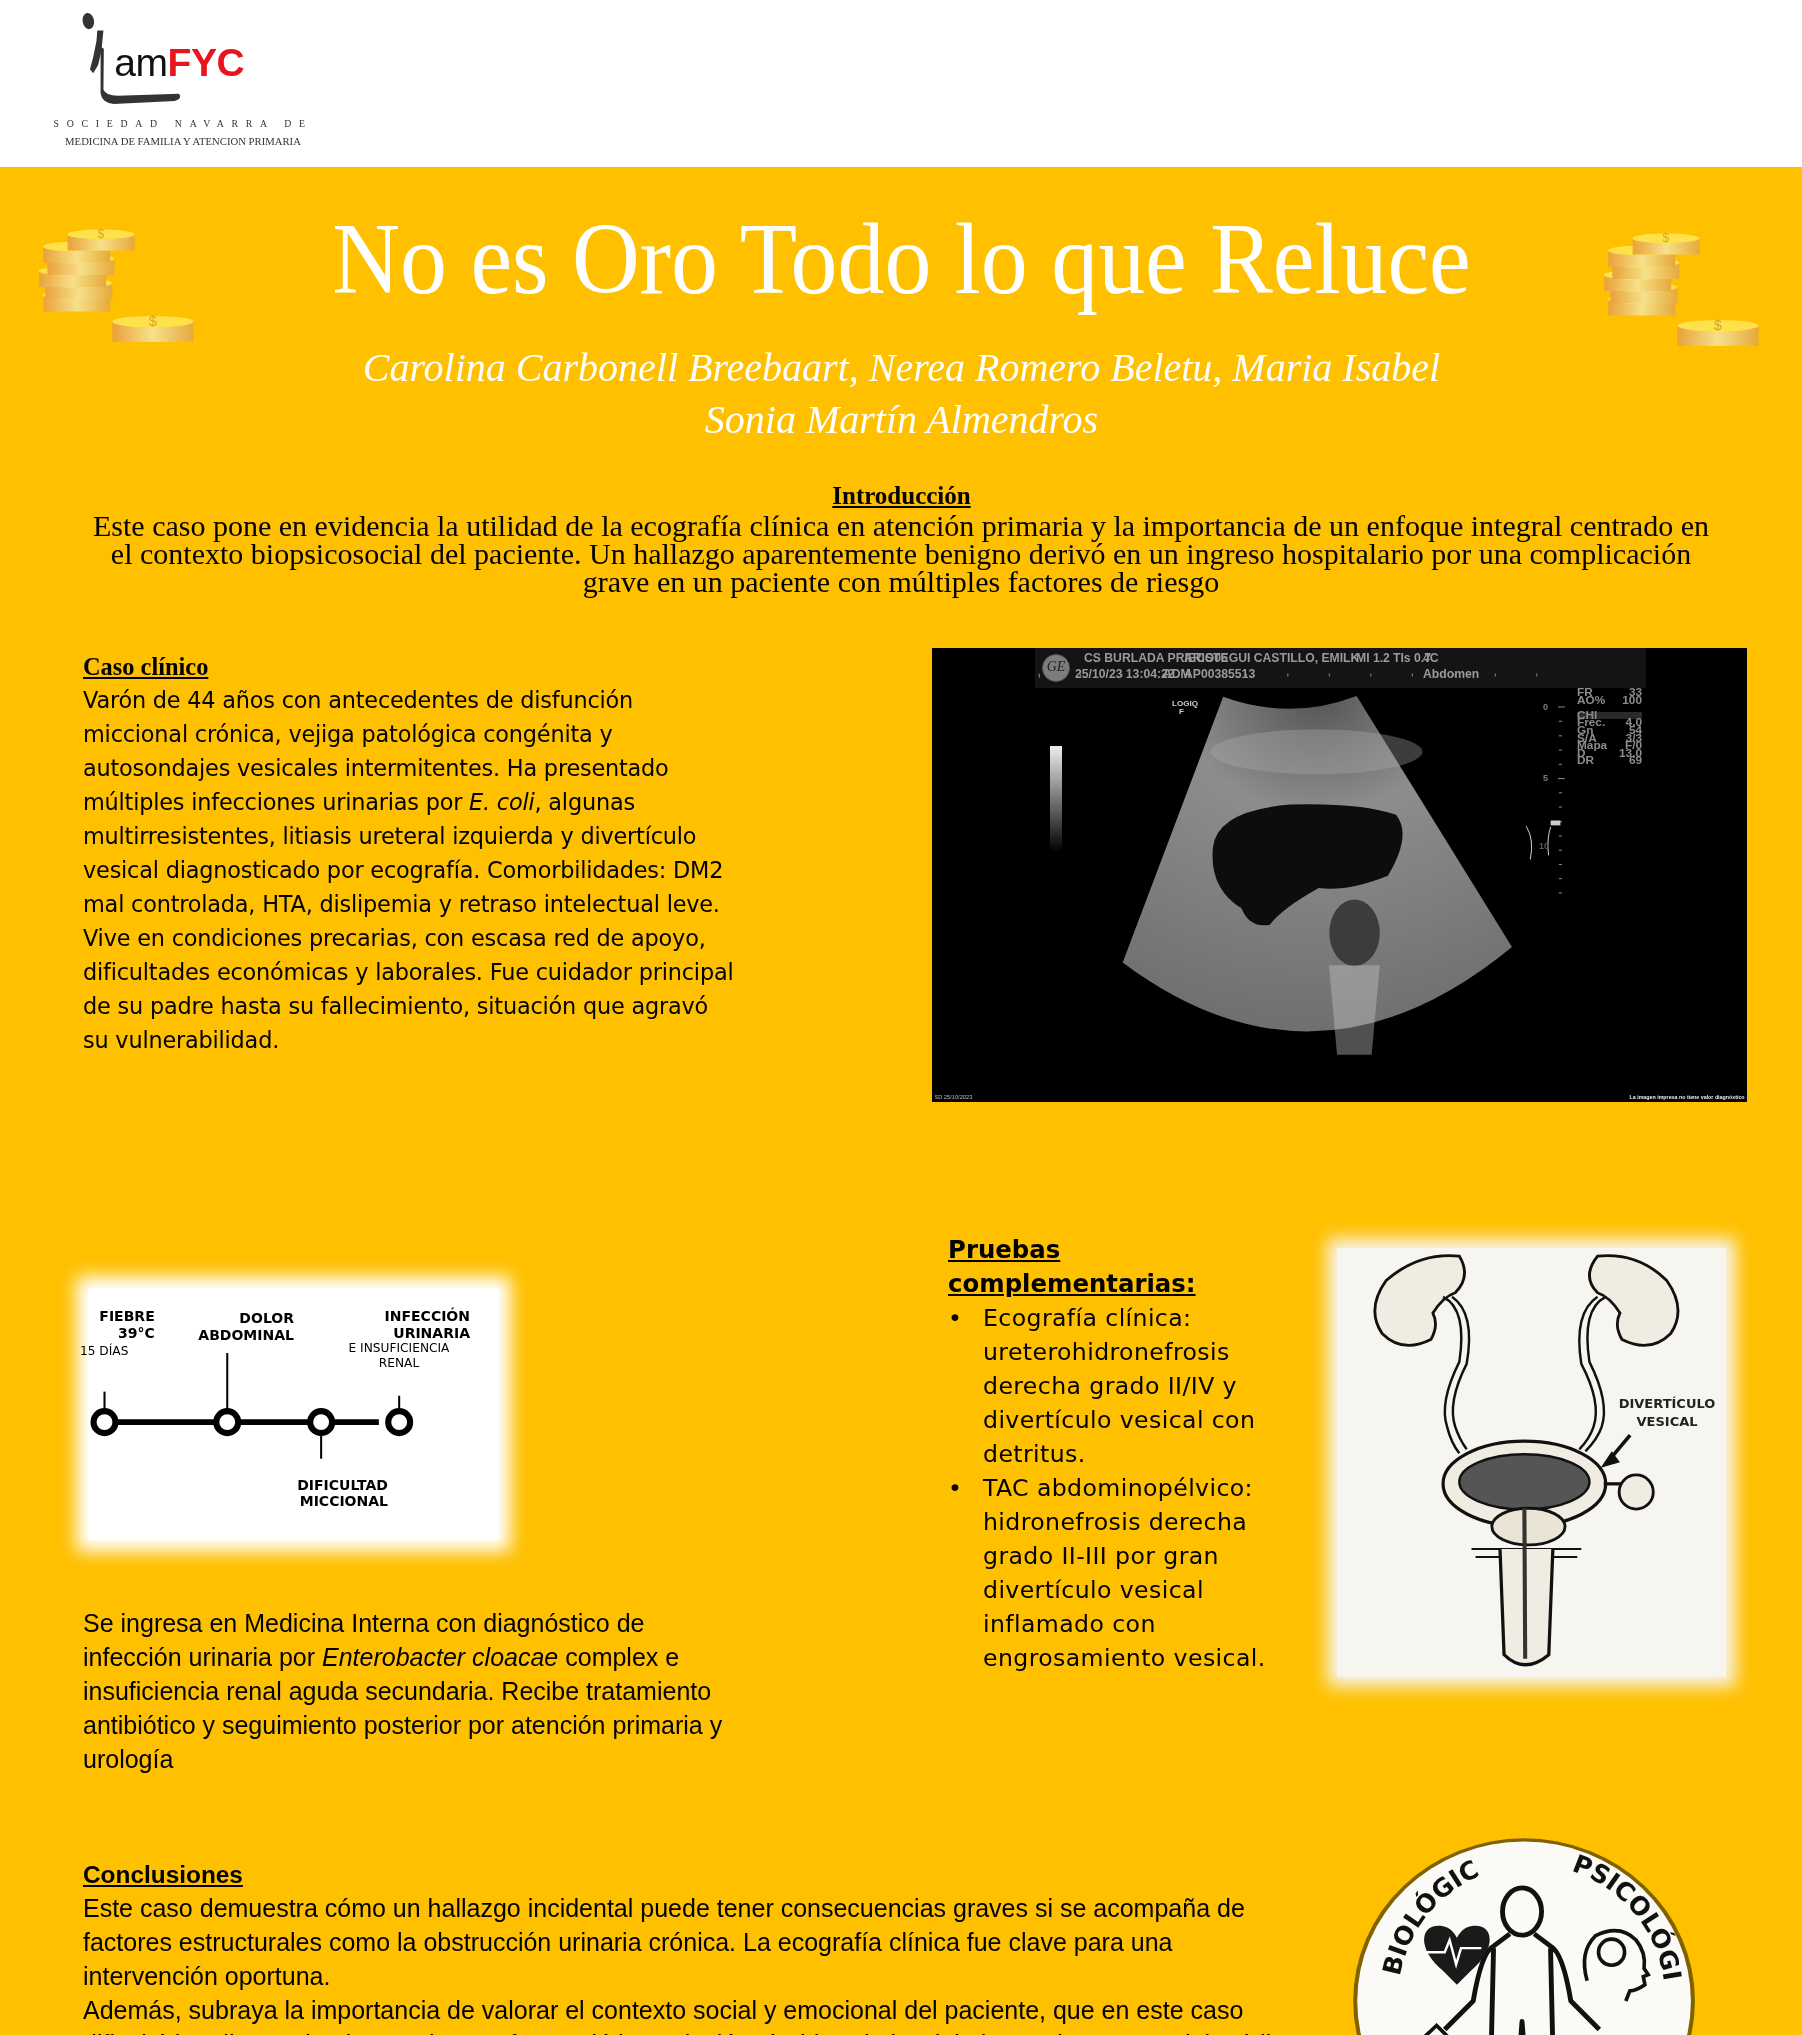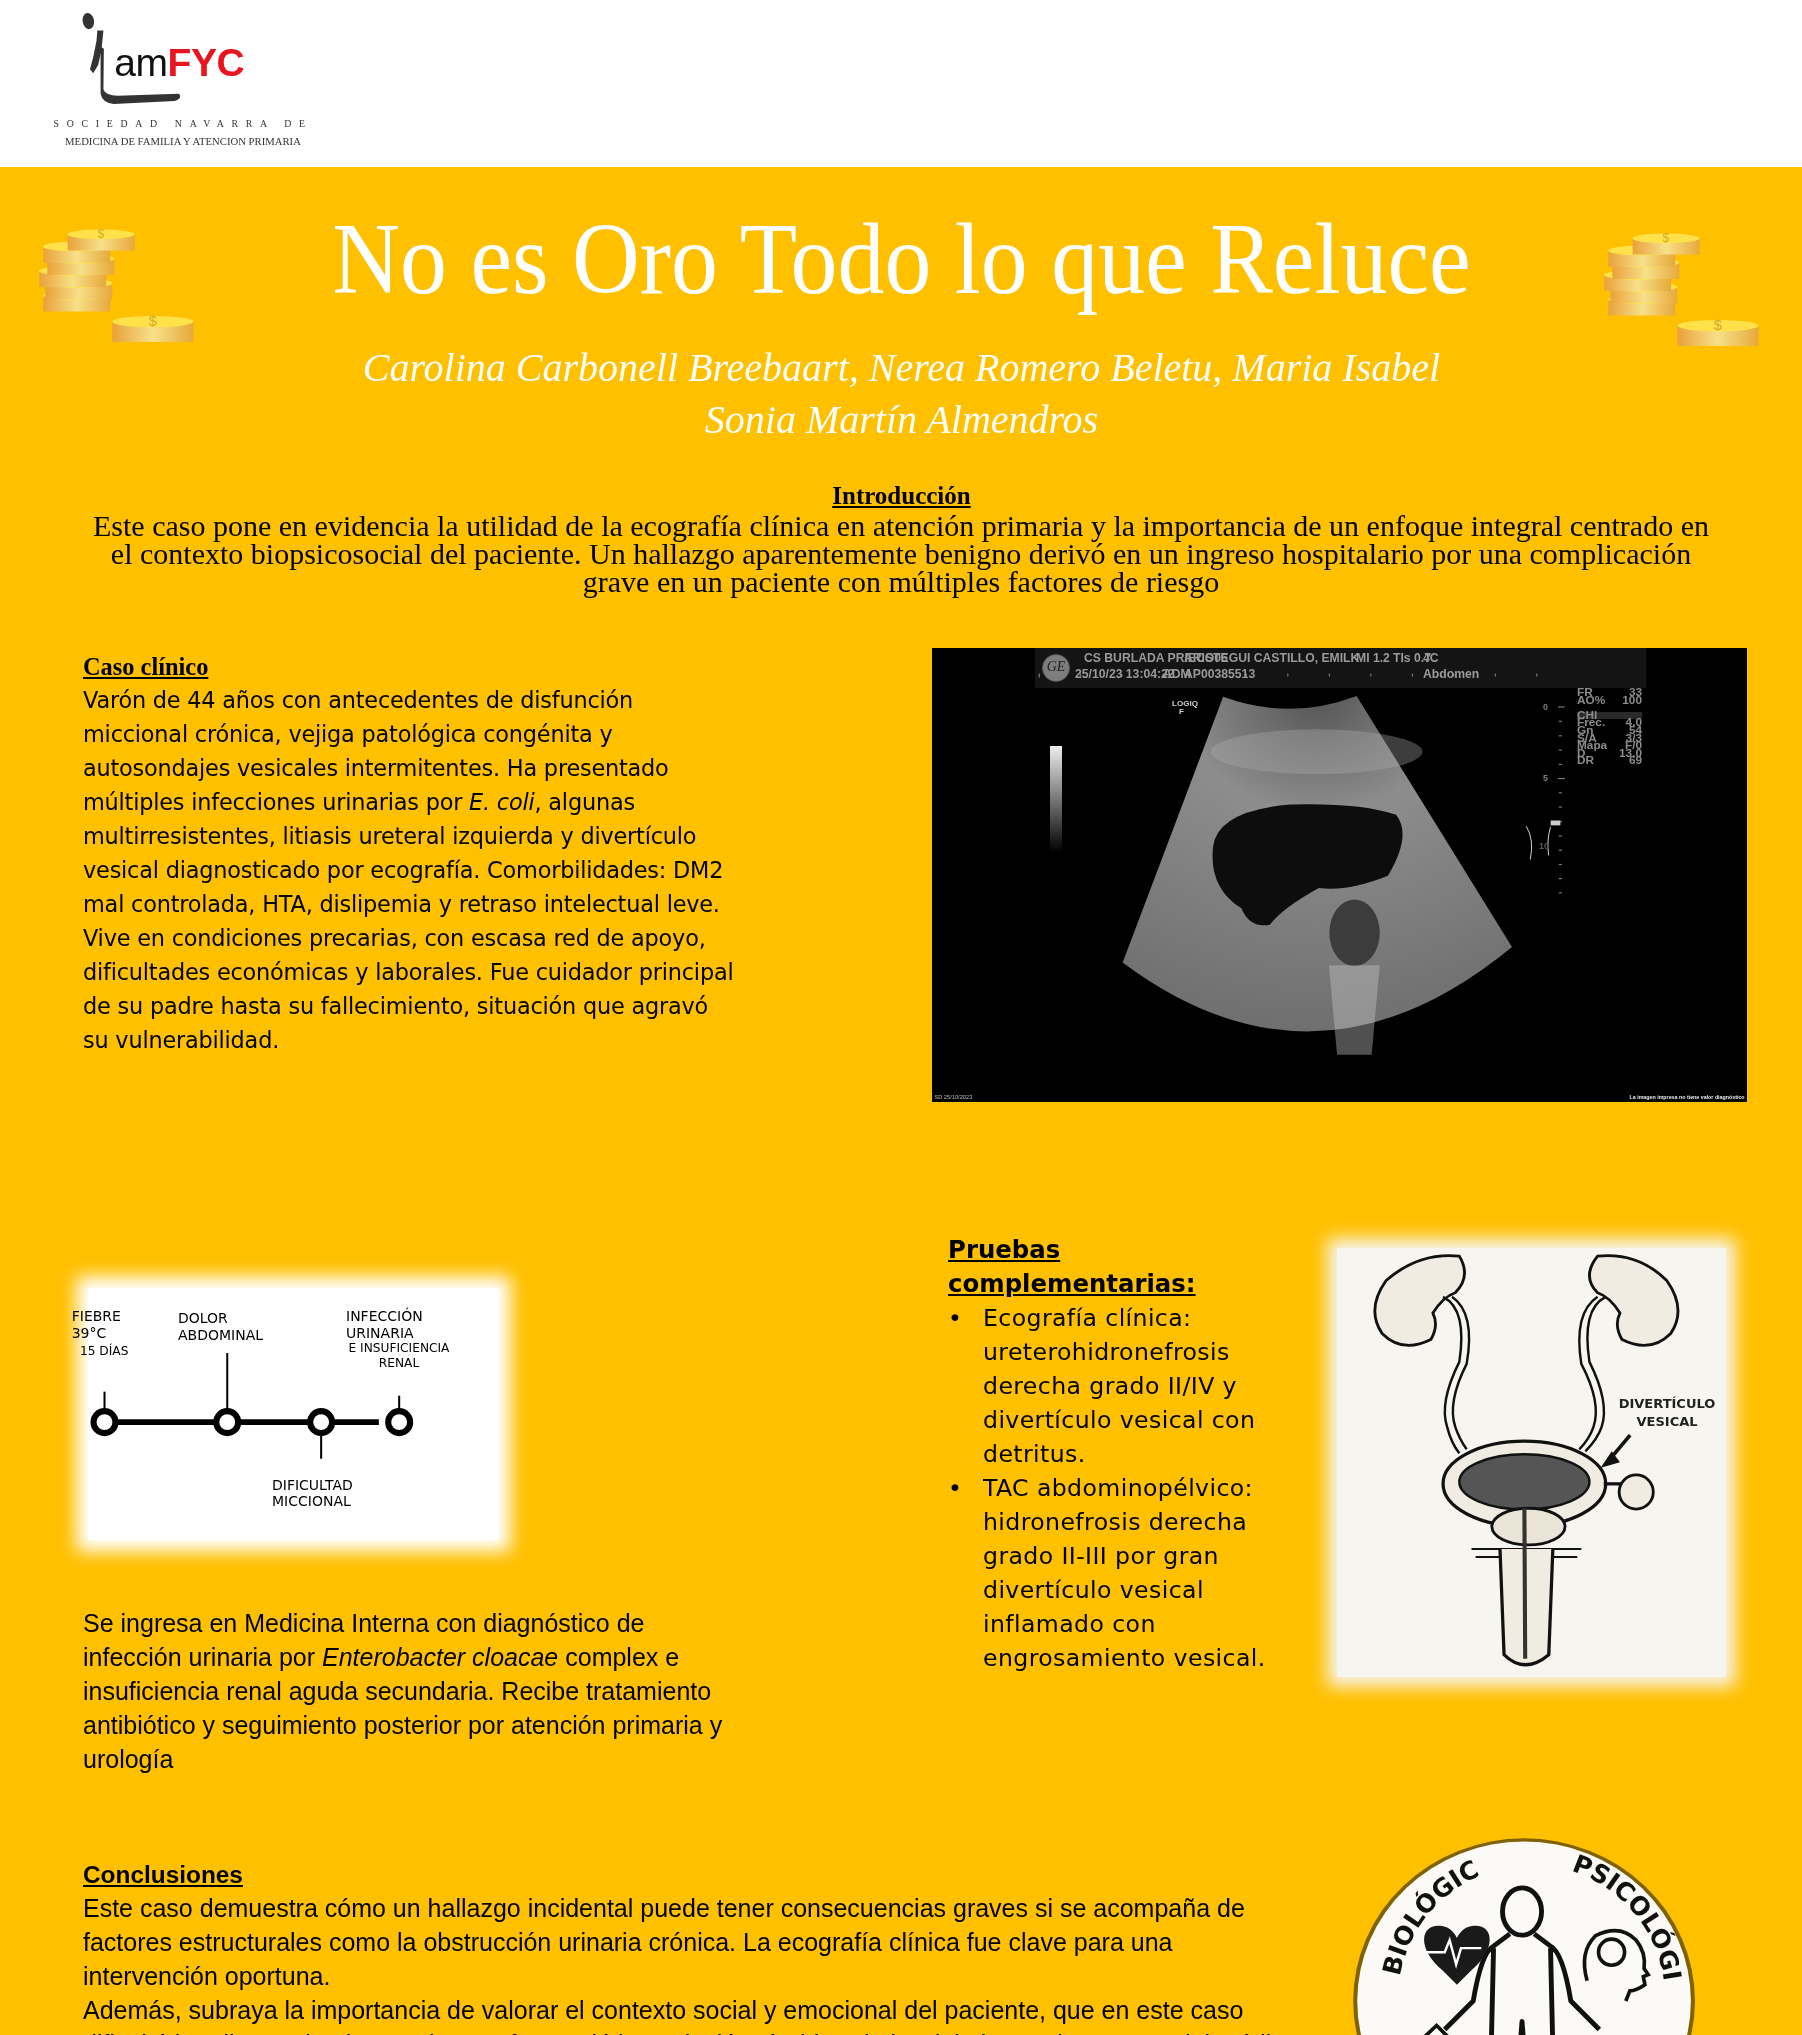--- a/index.html
+++ b/index.html
@@ -60,21 +60,21 @@
   #us .param { position:absolute; left:645px; width:65px; color:#8c8c8c; font-family:"Liberation Sans", sans-serif; font-weight:bold; font-size:11.8px; line-height:7.6px; }
   #us .param .row { display:flex; justify-content:space-between; height:7.6px; }
   #us .param .chi { background:#2a2a2a; }
   #us .scale-lbl { position:absolute; color:#7d7d7d; font-family:"Liberation Sans", sans-serif; font-weight:bold; font-size:9px; }
   #us .foot-l { position:absolute; left:2.4px; bottom:2.4px; color:#bbb; font-family:"Liberation Sans", sans-serif; font-size:5.7px; }
   #us .foot-r { position:absolute; right:2.4px; bottom:2.4px; color:#eee; font-family:"Liberation Sans", sans-serif; font-weight:bold; font-size:5.3px; }
   #us .grey { position:absolute; left:118px; top:98px; width:12.2px; height:106px; background:linear-gradient(#eee,#000); }
 
   
   #timeline { left:88px; top:1288px; width:411px; height:252px; background:#fff; box-shadow:0 0 16.3px 12.2px #fff; }
-  #timeline .lbl { position:absolute; font-family:"DejaVu Sans", sans-serif; font-weight:normal; font-size:14px; line-height:16.3px; text-align:left; }
+  #timeline .lbl { position:absolute; font-family:"DejaVu Sans", sans-serif; font-weight:bold; font-size:14px; line-height:16.3px; text-align:right;padding-left:18px; }
   #timeline .sub { position:absolute; font-family:"DejaVu Sans", sans-serif; font-size:12.2px; line-height:16.3px; text-align:center; }
 
   
   #anatomy { left:1337px; top:1248px; width:389px; height:429px; background:#f7f5ef; box-shadow:0 0 16.3px 10.2px #f7f5ef; }
   #anatomy .lbl { position:absolute; left:277px; top:147px; width:106px; font-family:"DejaVu Sans", sans-serif; font-weight:bold; font-size:13px; line-height:18px; text-align:center; color:#222; }
 
   
   #bps { left:1343px; top:1830px; width:354px; height:338px; }
 </style>
 </head>

